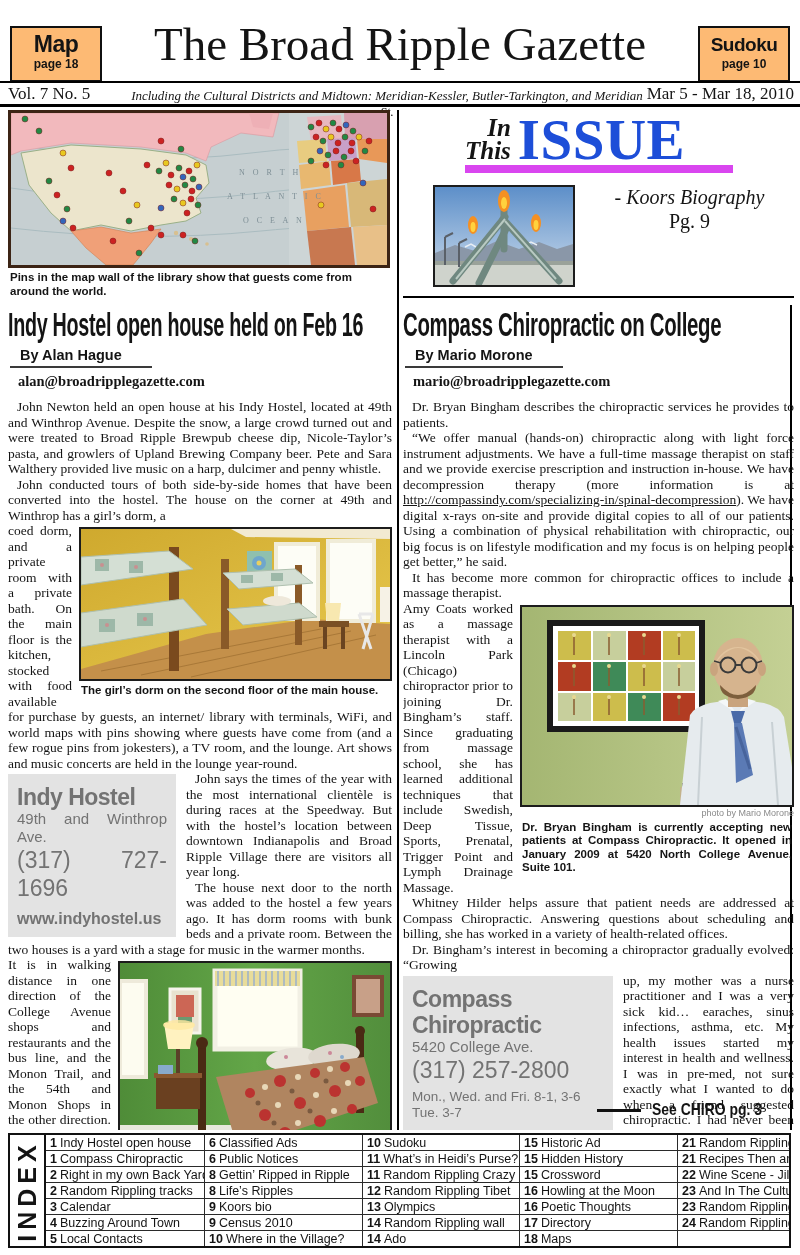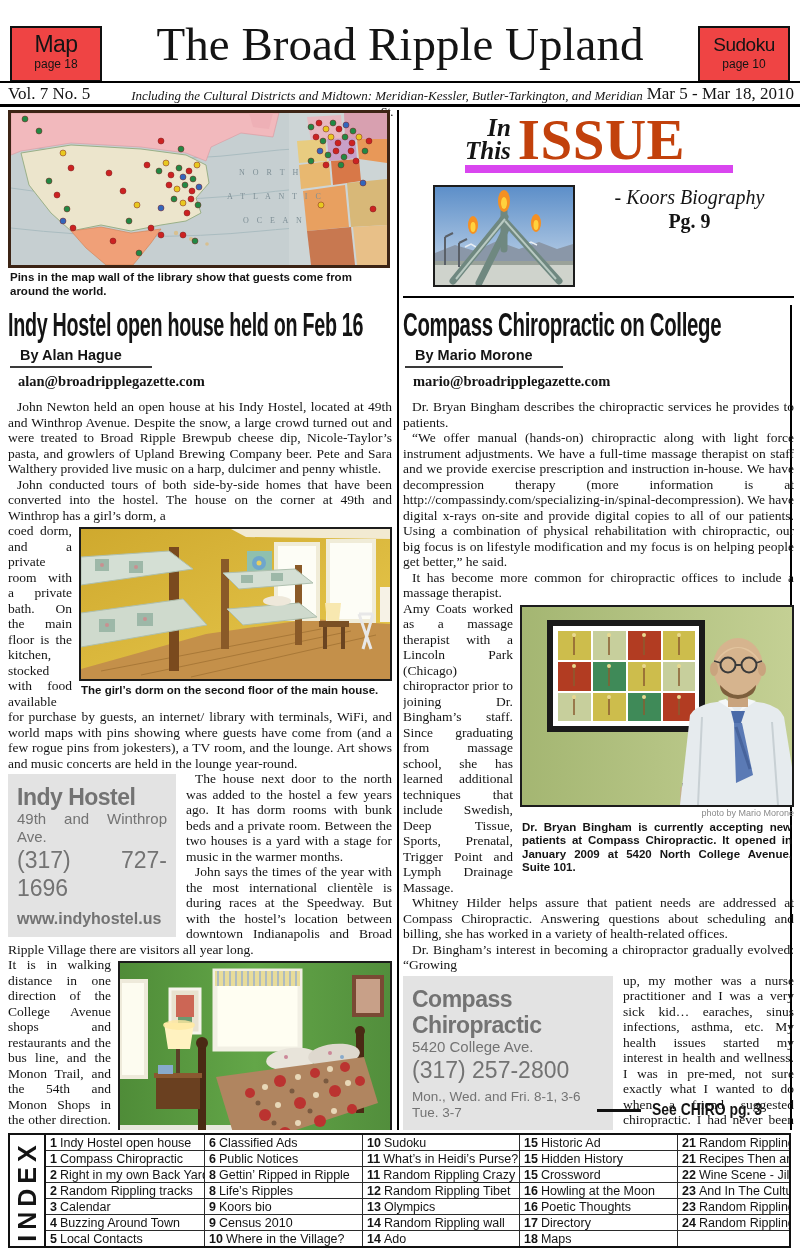--- a/index.html
+++ b/index.html
@@ -1,22 +1,22 @@
 <!DOCTYPE html>
 <html><head>
 <meta charset="utf-8">
 <style>
   html,body{margin:0;padding:0;background:#888;}
   .page{position:relative;width:800px;height:1255px;background:#fff;margin:0 auto;
         font-family:"Liberation Serif",serif;color:#141414;overflow:hidden;}
 
   
-  .corner{position:absolute;top:26px;width:88px;height:52px;background:#ef4444;
+  .corner{position:absolute;top:26px;width:88px;height:52px;background:#fdba74;
           border:2px solid #101010;text-align:center;
-          font-family:"Liberation Sans",sans-serif;font-weight:normal;}
+          font-family:"Liberation Sans",sans-serif;font-weight:bold;}
   .corner .big{display:block;font-size:23px;line-height:27px;margin-top:3px;letter-spacing:-0.5px;}
   .corner .small{display:block;font-size:12px;line-height:12px;}
   .map-corner{left:10px}
   .sudoku-corner{right:10px}
   .sudoku-corner .big{font-size:19px;}
   .masthead{position:absolute;top:18px;left:100px;right:100px;text-align:center;
             font-size:47px;line-height:52px;font-family:"Liberation Serif",serif;}
   .rule-a{position:absolute;top:81px;left:0;width:800px;height:2px;background:#000;}
   .rule-b{position:absolute;top:104px;left:0;width:800px;height:3px;background:#000;}
   .vol{position:absolute;top:84px;left:8px;font-size:17px;}
@@ -42,21 +42,21 @@
         transform:scaleX(0.58);transform-origin:0 60%;}
   .byline{display:inline-block;font-family:"Liberation Sans",sans-serif;font-weight:bold;
           font-size:14.5px;padding:2px 30px 3px 10px;border-bottom:2px solid #3a3a3a;margin-left:2px;}
   .email{font-weight:bold;font-size:14.5px;padding:5px 0 0 10px;}
 
   .body{margin-top:9px;font-size:13.5px;line-height:15.5px;text-align:justify;}
   .body p{margin:0;text-indent:9px;}
   .body p.cont{text-indent:0;}
   .fr{float:right;margin:4px 0 3px 7px;}
   .fl{float:left;margin:3px 10px 3px 0;}
-  .u{}
+  .u{text-decoration:underline;}
   .credit{font-family:"Liberation Sans",sans-serif;font-size:9px;color:#8a8a8a;
           text-align:right;line-height:10px;padding-top:1px;}
 
   .info-box{background:#e3e3e3;font-family:"Liberation Sans",sans-serif;padding:10px 9px;color:#737373;}
   .info-box .nm{font-size:23px;font-weight:bold;line-height:26px;letter-spacing:-0.5px;}
   .info-box .ad{font-size:15px;line-height:18px;}
   .info-box .ph{font-size:23px;line-height:28px;}
   .info-box .hrs{font-size:13.5px;line-height:16px;}
   .info-box .web{font-size:16px;font-weight:bold;margin-top:9px;}
   #indy-box{width:150px;}
@@ -66,21 +66,21 @@
   
   .iti{margin:6px 0 0 30px;}
   .iti-head{display:flex;align-items:flex-end;border-bottom:8px solid #d946ef;
             padding-bottom:3px;width:268px;margin-left:32px;}
   .inthis{text-align:right;font-style:italic;font-weight:bold;font-size:25px;line-height:23px;padding-right:7px;}
   .issue{font-weight:bold;font-size:57px;line-height:44px;letter-spacing:0.5px;
          font-family:"Liberation Serif",serif;}
   .iti-body{display:flex;margin-top:12px;}
   .iti-items{flex:1;padding-left:10px;}
   .iti-item .t{font-style:italic;font-size:20px;text-align:center;line-height:24px;}
-  .iti-item .pg{font-weight:bold;font-size:20px;text-align:center;line-height:24px;}
+  .iti-item .pg{font-weight:normal;font-size:20px;text-align:center;line-height:24px;}
   .iti-item2{margin-top:9px;padding-left:22px;}
   .col-rule{height:2px;background:#000;margin-top:9px;}
   .flow{height:972px;overflow:hidden;}
   .see-more{position:absolute;top:990px;right:8px;display:flex;align-items:center;gap:11px;
             font-family:"Liberation Sans",sans-serif;font-weight:bold;}
   .see-more .dash{width:44px;height:3px;background:#111;}
   .see-more .txt{display:inline-block;transform:scaleX(0.82);transform-origin:0 50%;font-size:17px;white-space:nowrap;}
 
   
   .index{position:absolute;left:8px;top:1133px;width:783px;border-collapse:collapse;
@@ -95,21 +95,21 @@
 </style>
 </head>
 <body>
 
 <div class="page">
 
   <div class="corner map-corner">
     <span class="big">Map</span>
     <span class="small">page 18</span>
   </div>
-  <div class="masthead">The Broad Ripple Upland</div>
+  <div class="masthead">The Broad Ripple Gazette</div>
   <div class="corner sudoku-corner">
     <span class="big">Sudoku</span>
     <span class="small">page 10</span>
   </div>
   <div class="rule-a"></div>
   <div class="vol">Vol. 7  No. 5</div>
   <div class="tagline">Including the Cultural Districts and Midtown: Meridian-Kessler, Butler-Tarkington, and Meridian St.</div>
   <div class="daterange">Mar 5 - Mar 18, 2010</div>
   <div class="rule-b"></div>
 
@@ -275,22 +275,22 @@
         <figcaption class="caption">The girl’s dorm on the second floor of the main house.</figcaption>
       </figure>
       <p class="cont">coed dorm, and a private room with a private bath. On the main floor is the kitchen, stocked with food available for purchase by guests, an internet/ library with terminals, WiFi, and world maps with pins showing where guests have come from (and a few rogue pins from jokesters), a TV room, and the lounge.  Art shows and music concerts are held in the lounge year-round.</p>
 
       <aside class="info-box fl" id="indy-box">
         <div class="nm">Indy Hostel</div>
         <div class="ad">49th and Winthrop Ave.</div>
         <div class="ph">(317) 727-1696</div>
         <div class="web">www.indyhostel.us</div>
       </aside>
+      <p>John says the times of the year with the most international clientèle is during races at the Speedway. But with the hostel’s location between downtown Indianapolis and Broad Ripple Village there are visitors all year long.</p>
       <p>The house next door to the north was added to the hostel a few years ago.  It has dorm rooms with bunk beds and a private room.  Between the two houses is a yard with a stage for music in the warmer months.</p>
-      <p>John says the times of the year with the most international clientèle is during races at the Speedway. But with the hostel’s location between downtown Indianapolis and Broad Ripple Village there are visitors all year long.</p>
 
       <figure class="fr" style="width:274px;">
         <svg class="photo" width="270" height="188" viewBox="0 0 270 188">
           <defs>
             <linearGradient id="wallG" x1="0" y1="0" x2="1" y2="0">
               <stop offset="0" stop-color="#4f8c38"></stop>
                 <stop offset="0.5" stop-color="#63a648"></stop>
                 <stop offset="1" stop-color="#528e3c"></stop>
             </linearGradient>
           </defs>
@@ -363,21 +363,21 @@
   <div class="right-edge"></div>
 
   <div class="col-right">
 
     <div class="iti">
       <div class="iti-head">
         <div class="inthis">
           <div>In</div>
           <div>This</div>
         </div>
-        <div class="issue" style="color:#c2410c;">ISSUE</div>
+        <div class="issue" style="color:#1d4ed8;">ISSUE</div>
       </div>
       <div class="iti-body">
         <figure>
           <svg class="photo" width="138" height="98" viewBox="0 0 138 98">
             <defs>
               <linearGradient id="sky" x1="0" y1="0" x2="0" y2="1">
                 <stop offset="0" stop-color="#5d8fc9"></stop>
                   <stop offset="1" stop-color="#cfdeed"></stop>
               </linearGradient>
             </defs>

